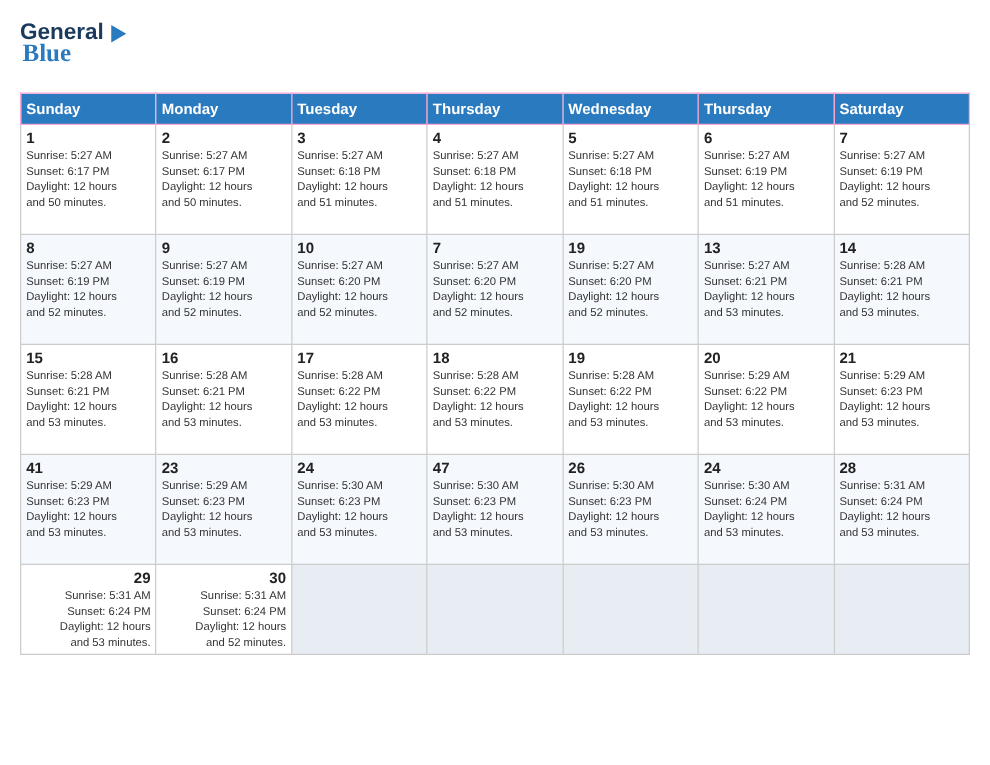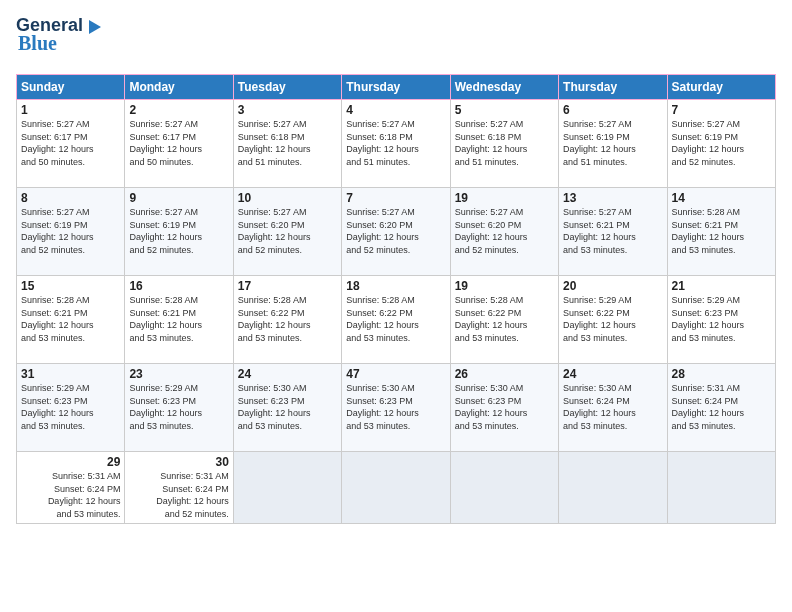--- a/index.html
+++ b/index.html
@@ -278,21 +278,21 @@
           <td>
             <span class="day-num">21</span>
             <div class="day-info" style="white-space: pre-line;">Sunrise: 5:29 AM
 Sunset: 6:23 PM
 Daylight: 12 hours
 and 53 minutes.</div>
           </td>
         </tr>
         <tr>
           <td>
-            <span class="day-num">31</span>
+            <span class="day-num">41</span>
             <div class="day-info" style="white-space: pre-line;">Sunrise: 5:29 AM
 Sunset: 6:23 PM
 Daylight: 12 hours
 and 53 minutes.</div>
           </td>
           <td>
             <span class="day-num">23</span>
             <div class="day-info" style="white-space: pre-line;">Sunrise: 5:29 AM
 Sunset: 6:23 PM
 Daylight: 12 hours

